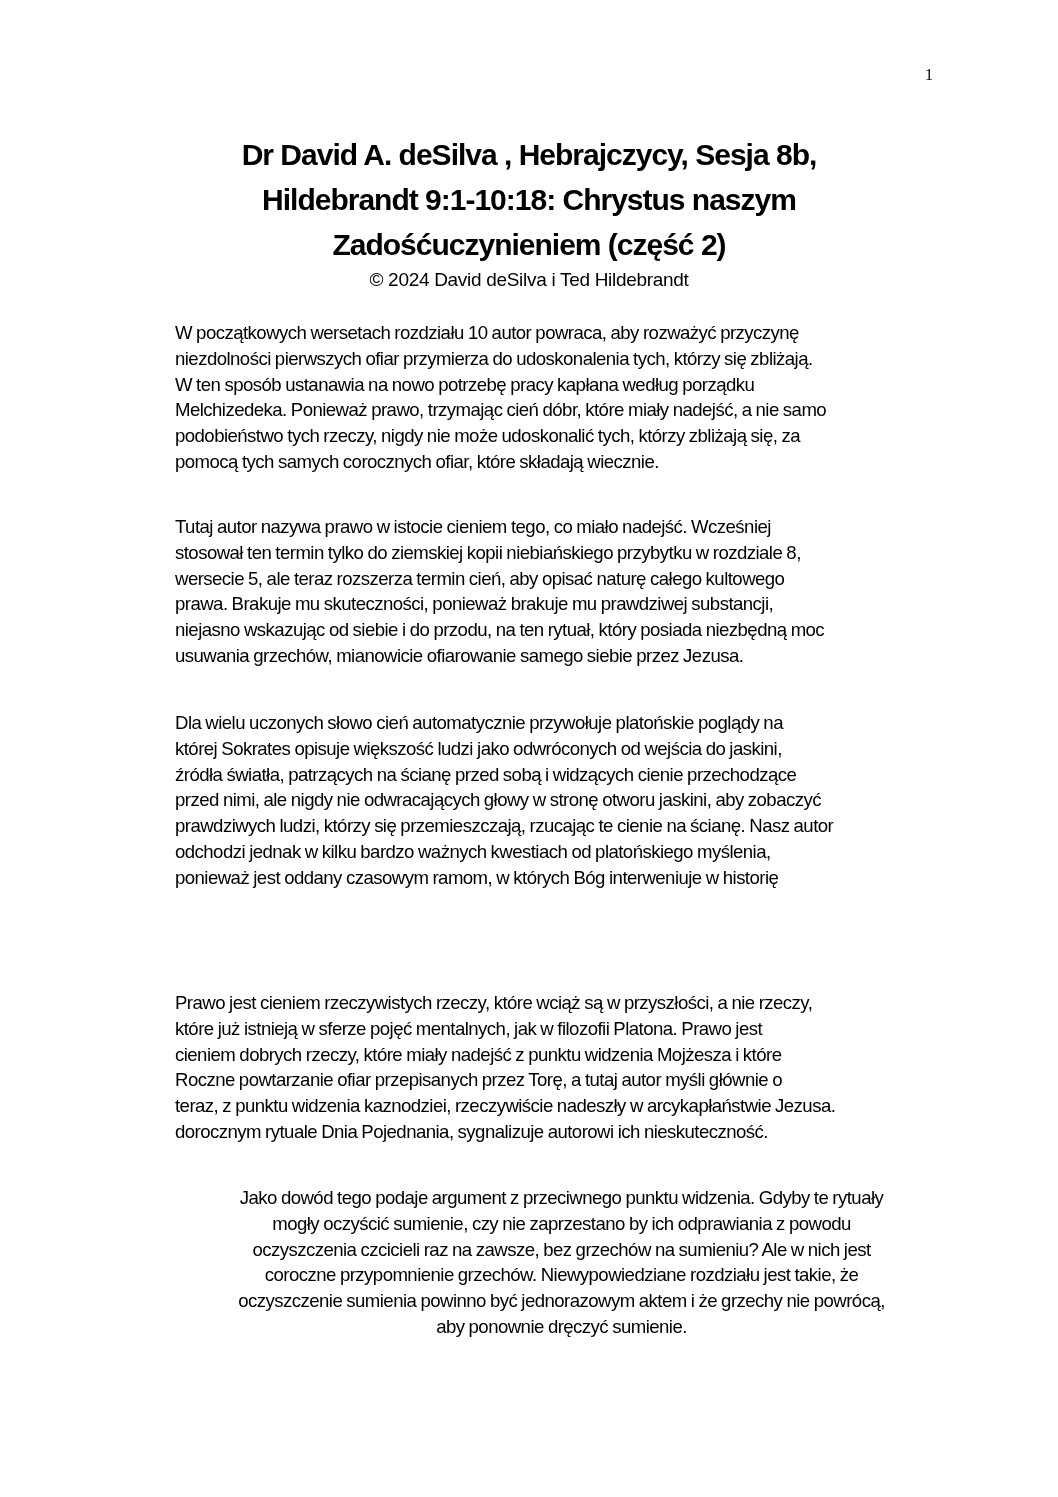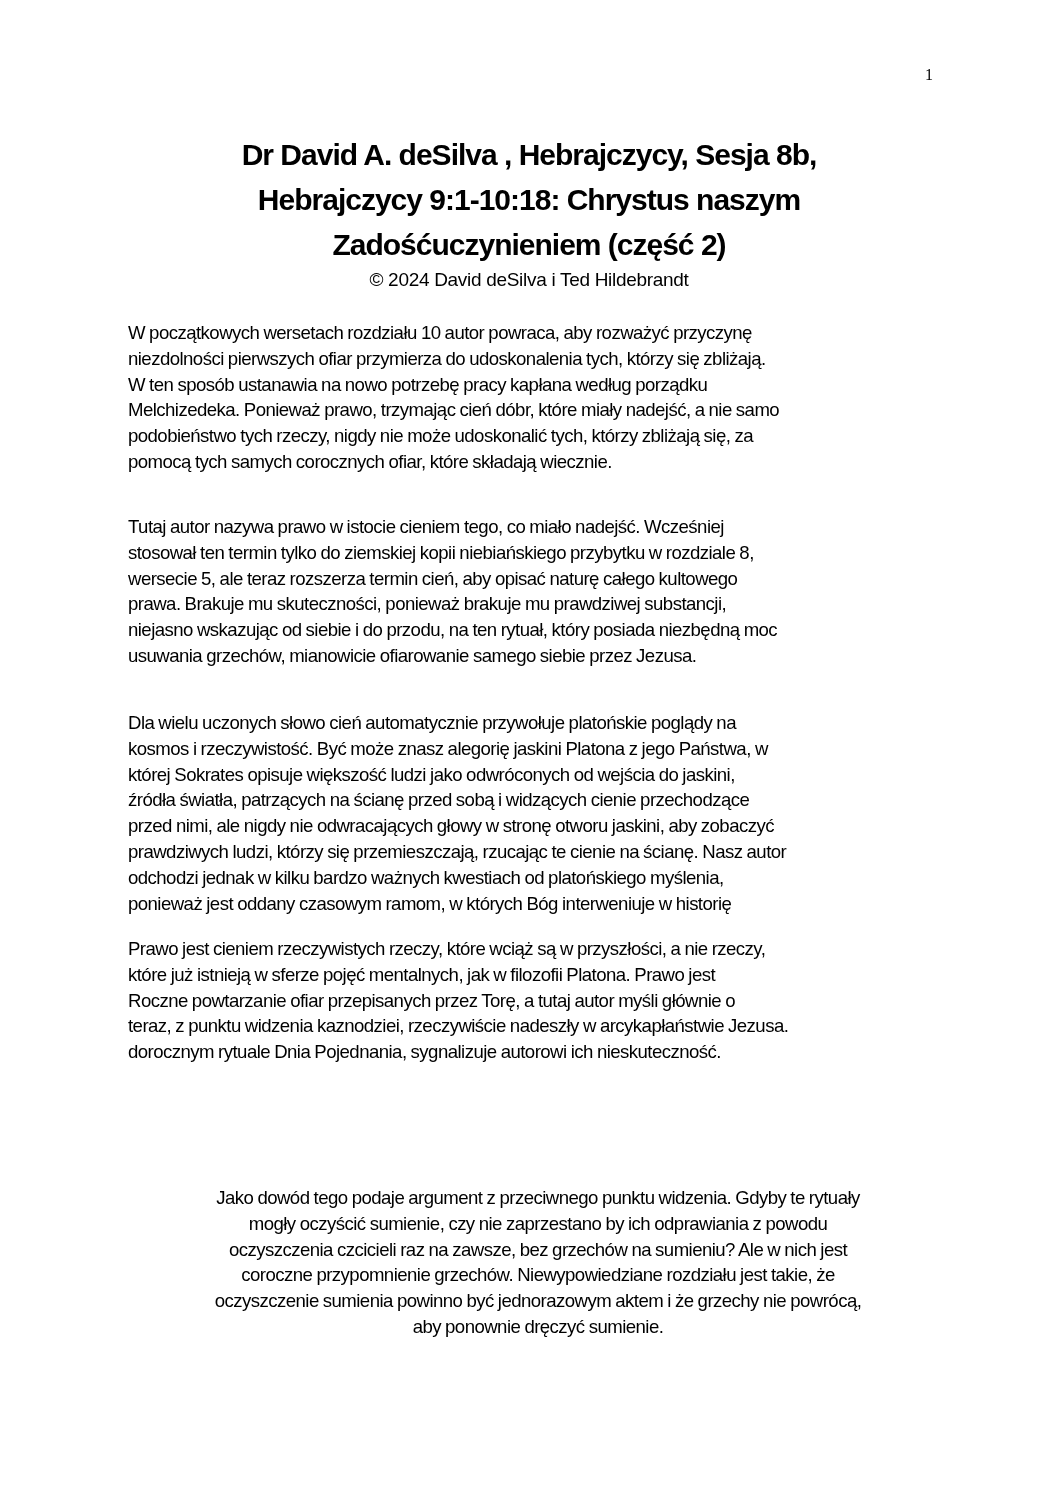--- a/index.html
+++ b/index.html
@@ -50,35 +50,35 @@
       position: absolute;
       left: 128px;
       width: 820px;
       font-family: "Liberation Sans", sans-serif;
       font-size: 18.6px;
       line-height: 25.8px;
       letter-spacing: -0.55px;
       word-spacing: -0.5px;
       white-space: nowrap;
     }
-    .body-text .line { display: block; }
+    .body-text .line { display: block; margin-left: 47px; }
     #p1 { top: 320px; }
     #p2 { top: 514px; }
     #p3 { top: 710px; }
-    #p4 { top: 936px; }
+    #p4 { top: 990px; }
     #p5 { top: 1185px; text-align: center; }
   </style>
 </head>
 <body>
 
 <div class="page-number">1</div>
 
 <h1 class="title" style="margin:0;">
   <span class="line">Dr David A. deSilva , Hebrajczycy, Sesja 8b,</span>
-  <span class="line">Hebrajczycy 9:1-10:18: Chrystus naszym</span>
+  <span class="line">Hildebrandt 9:1-10:18: Chrystus naszym</span>
   <span class="line">Zadośćuczynieniem (część 2)</span>
 </h1>
 
 <div class="copyright">© 2024 David deSilva i Ted Hildebrandt</div>
 
 <div class="body-text" id="p1">
   <span class="line">W początkowych wersetach rozdziału 10 autor powraca, aby rozważyć przyczynę</span>
   <span class="line">niezdolności pierwszych ofiar przymierza do udoskonalenia tych, którzy się zbliżają.</span>
   <span class="line">W ten sposób ustanawia na nowo potrzebę pracy kapłana według porządku</span>
   <span class="line">Melchizedeka. Ponieważ prawo, trzymając cień dóbr, które miały nadejść, a nie samo</span>
@@ -90,32 +90,32 @@
   <span class="line">Tutaj autor nazywa prawo w istocie cieniem tego, co miało nadejść. Wcześniej</span>
   <span class="line">stosował ten termin tylko do ziemskiej kopii niebiańskiego przybytku w rozdziale 8,</span>
   <span class="line">wersecie 5, ale teraz rozszerza termin cień, aby opisać naturę całego kultowego</span>
   <span class="line">prawa. Brakuje mu skuteczności, ponieważ brakuje mu prawdziwej substancji,</span>
   <span class="line">niejasno wskazując od siebie i do przodu, na ten rytuał, który posiada niezbędną moc</span>
   <span class="line">usuwania grzechów, mianowicie ofiarowanie samego siebie przez Jezusa.</span>
 </div>
 
 <div class="body-text" id="p3">
   <span class="line">Dla wielu uczonych słowo cień automatycznie przywołuje platońskie poglądy na</span>
-  <span class="line">kosmos i rzeczywistość. Być może znasz alegorię jaskini Platona z jego Państwa, w</span>
   <span class="line">której Sokrates opisuje większość ludzi jako odwróconych od wejścia do jaskini,</span>
   <span class="line">źródła światła, patrzących na ścianę przed sobą i widzących cienie przechodzące</span>
   <span class="line">przed nimi, ale nigdy nie odwracających głowy w stronę otworu jaskini, aby zobaczyć</span>
   <span class="line">prawdziwych ludzi, którzy się przemieszczają, rzucając te cienie na ścianę. Nasz autor</span>
   <span class="line">odchodzi jednak w kilku bardzo ważnych kwestiach od platońskiego myślenia,</span>
   <span class="line">ponieważ jest oddany czasowym ramom, w których Bóg interweniuje w historię</span>
 </div>
 
 <div class="body-text" id="p4">
   <span class="line">Prawo jest cieniem rzeczywistych rzeczy, które wciąż są w przyszłości, a nie rzeczy,</span>
   <span class="line">które już istnieją w sferze pojęć mentalnych, jak w filozofii Platona. Prawo jest</span>
+  <span class="line">cieniem dobrych rzeczy, które miały nadejść z punktu widzenia Mojżesza i które</span>
   <span class="line">Roczne powtarzanie ofiar przepisanych przez Torę, a tutaj autor myśli głównie o</span>
   <span class="line">teraz, z punktu widzenia kaznodziei, rzeczywiście nadeszły w arcykapłaństwie Jezusa.</span>
   <span class="line">dorocznym rytuale Dnia Pojednania, sygnalizuje autorowi ich nieskuteczność.</span>
 </div>
 
 <div class="body-text" id="p5">
   <span class="line">Jako dowód tego podaje argument z przeciwnego punktu widzenia. Gdyby te rytuały</span>
   <span class="line">mogły oczyścić sumienie, czy nie zaprzestano by ich odprawiania z powodu</span>
   <span class="line">oczyszczenia czcicieli raz na zawsze, bez grzechów na sumieniu? Ale w nich jest</span>
   <span class="line">coroczne przypomnienie grzechów. Niewypowiedziane rozdziału jest takie, że</span>

